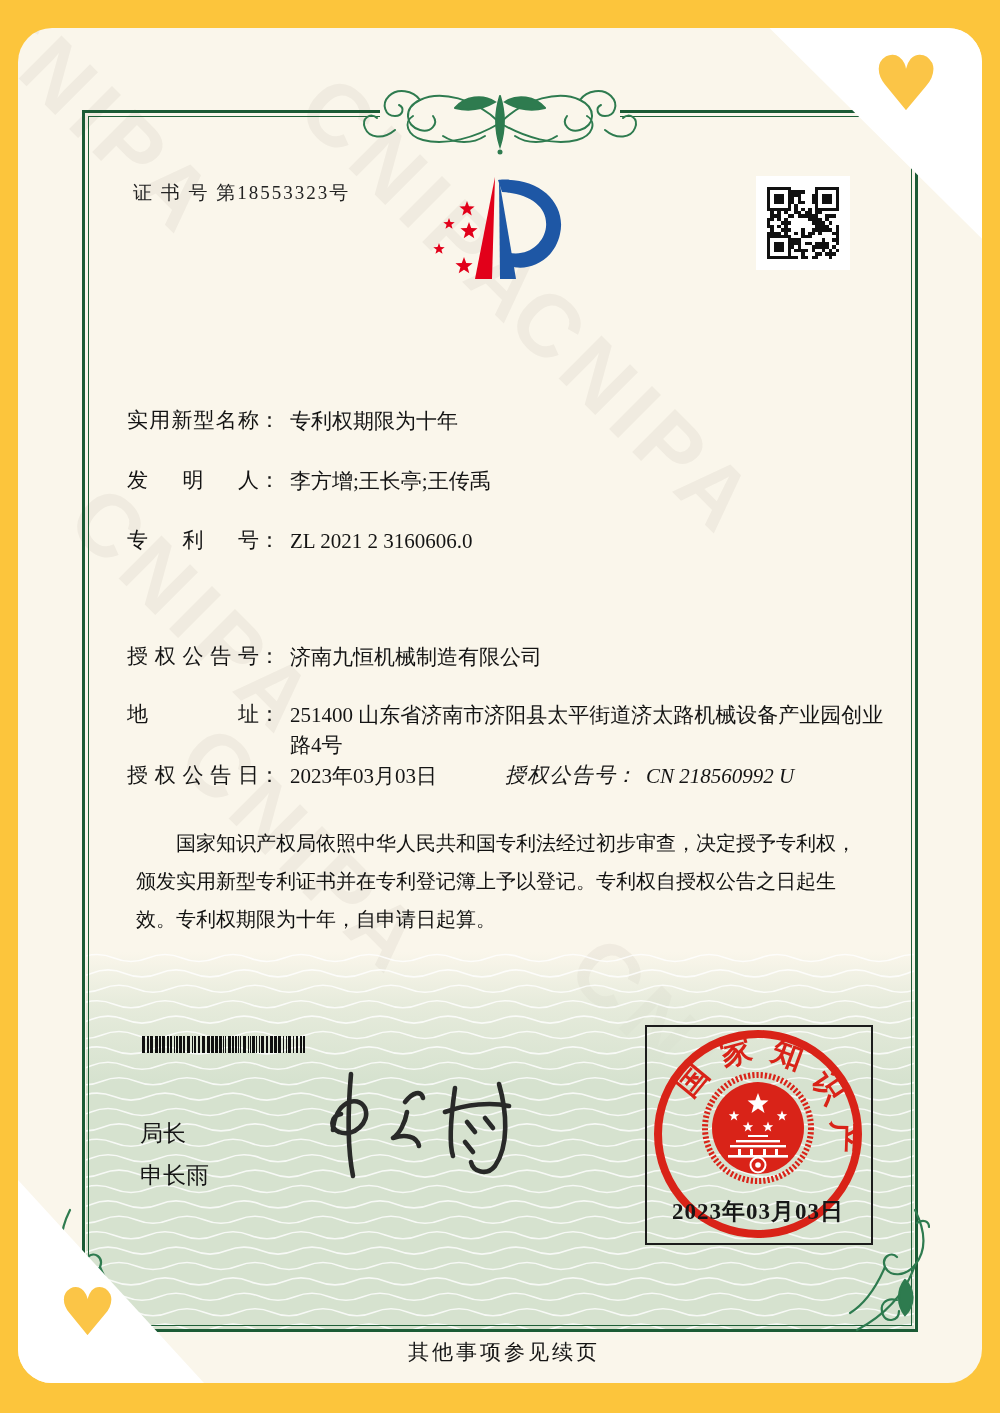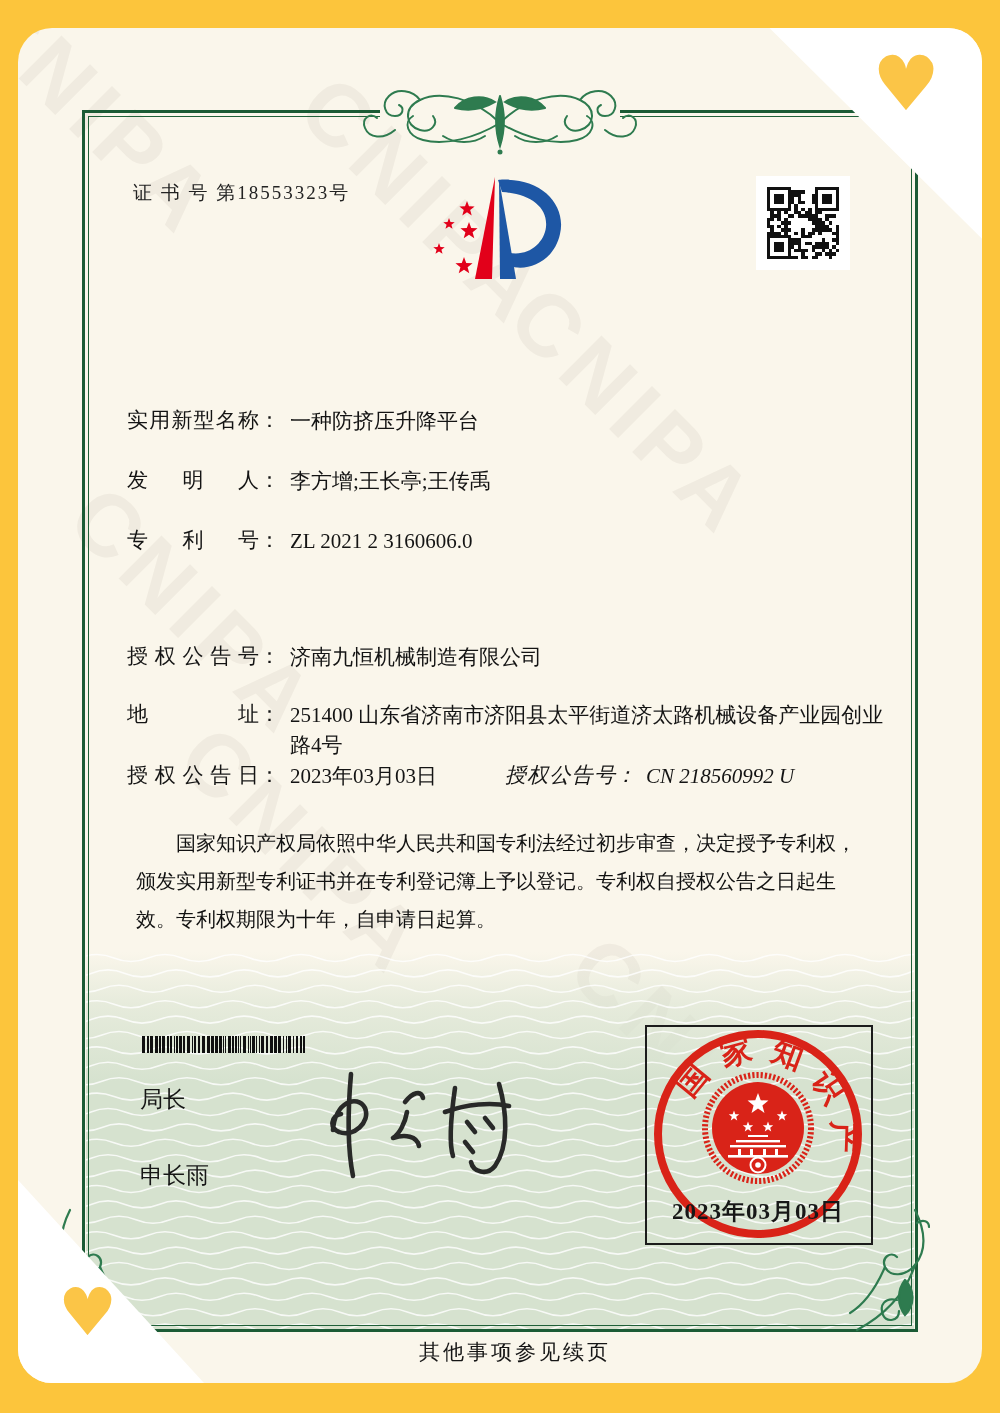--- a/index.html
+++ b/index.html
@@ -39,21 +39,21 @@
   .barcode i{display:block;background:#101010;}
   .issuer{position:absolute;left:122px;font-family:"Liberation Sans",sans-serif;
           font-size:23px;color:#161616;}
   .sig{position:absolute;left:277px;top:1040px;}
   .seal-box{position:absolute;left:627px;top:997px;width:228px;height:220px;
             border:2px solid #1c1c1c;box-sizing:border-box;}
   .seal-svg{position:absolute;left:630px;top:1000px;}
   .seal-date{position:absolute;left:630px;top:1168px;width:220px;text-align:center;
              font-size:23px;font-weight:bold;color:#171717;letter-spacing:1px;}
   .page-info{position:absolute;left:0;top:1262px;width:964px;text-align:center;font-size:17px;color:#222;}
-  .footer-note{position:absolute;left:15px;top:1310px;width:964px;text-align:center;font-size:21px;
+  .footer-note{position:absolute;left:4px;top:1310px;width:964px;text-align:center;font-size:21px;
                letter-spacing:3px;color:#151515;}
   
   .cut{position:absolute;background:#ffffff;}
   .cut-tr{left:733px;top:0;width:231px;height:215px;
           clip-path:polygon(8% 0,100% 0,100% 98%);}
   .cut-bl{left:0;top:1152px;width:186px;height:203px;
           clip-path:polygon(0 0,100% 100%,0 100%);}
   .heart{position:absolute;color:#FBC547;font-family:"DejaVu Sans",sans-serif;line-height:1;}
   .heart-tr{left:854px;top:18px;font-size:76px;}
   .heart-bl{left:40px;top:1252px;font-size:66px;}
@@ -397,21 +397,21 @@
         <rect x="10" y="20" width="1" height="1" fill="#111"></rect>
         <rect x="11" y="20" width="1" height="1" fill="#111"></rect>
         <rect x="13" y="20" width="1" height="1" fill="#111"></rect>
         <rect x="14" y="20" width="1" height="1" fill="#111"></rect>
         <rect x="18" y="20" width="1" height="1" fill="#111"></rect>
       </svg>
   </div>
 
 
   <div class="row" style="top:378px">
-    <span class="lab">实用新型名称</span><span class="col">：</span><span class="val">一种防挤压升降平台</span>
+    <span class="lab">实用新型名称</span><span class="col">：</span><span class="val">专利权期限为十年</span>
   </div>
   <div class="row" style="top:438px">
     <span class="lab">发明人</span><span class="col">：</span><span class="val">李方增;王长亭;王传禹</span>
   </div>
   <div class="row" style="top:498px">
     <span class="lab">专利号</span><span class="col">：</span><span class="val">ZL 2021 2 3160606.0</span>
   </div>
   <div class="row" style="top:614px">
     <span class="lab">授权公告号</span><span class="col">：</span><span class="val">济南九恒机械制造有限公司</span>
   </div>
@@ -471,21 +471,21 @@
       <i style="width:3px;margin-right:2px"></i>
       <i style="width:1px;margin-right:2px"></i>
       <i style="width:1px;margin-right:1px"></i>
       <i style="width:3px;margin-right:2px"></i>
       <i style="width:1px;margin-right:2px"></i>
       <i style="width:2px;margin-right:2px"></i>
       <i style="width:2px;margin-right:1px"></i>
       <i style="width:2px;margin-right:1px"></i>
     </div>
 
-  <div class="issuer" style="top:1056px">局长</div>
+  <div class="issuer" style="top:1090px">局长</div>
   <div class="issuer" style="top:1132px">申长雨</div>
 
   <svg class="sig" width="240" height="115" viewBox="0 0 240 115">
     <g stroke="#1a1a1a" stroke-width="4.6" fill="none" stroke-linecap="round" stroke-linejoin="round" opacity="0.92">
       <path d="M38,62 C40,34 62,26 70,40 C76,54 58,70 44,64 C34,60 36,48 46,46"></path>
       <path d="M56,6 C53,40 52,78 58,108"></path>
       <path d="M110,34 C118,24 126,22 128,30"></path>
       <path d="M112,44 C110,56 104,66 98,70 C110,66 122,68 124,78"></path>
       <path d="M150,44 C172,36 196,34 214,38"></path>
       <path d="M160,20 C156,48 154,76 158,88"></path>

